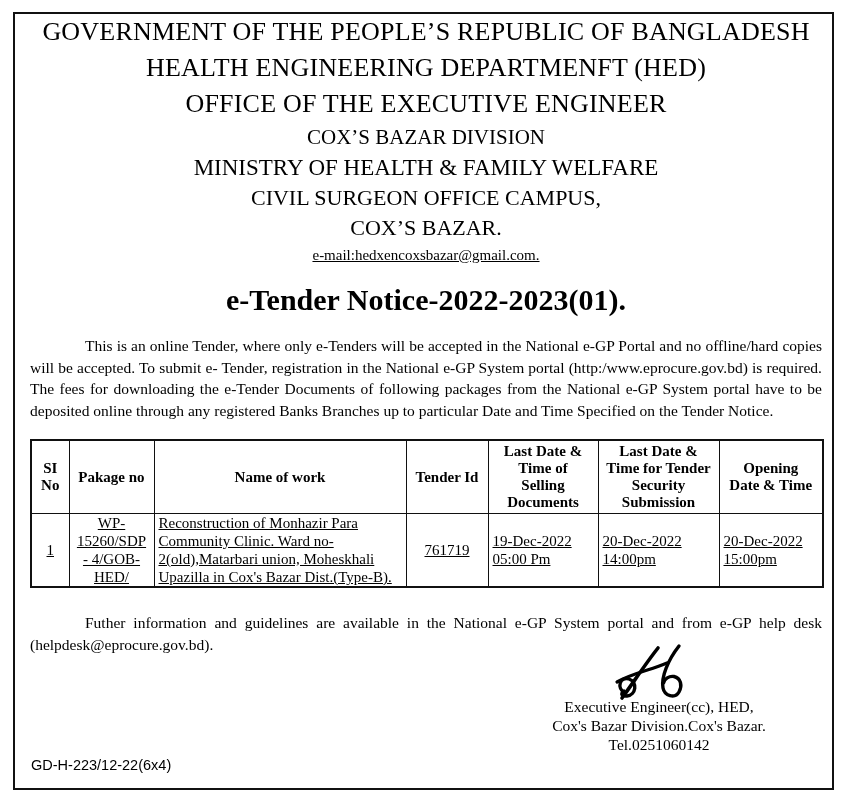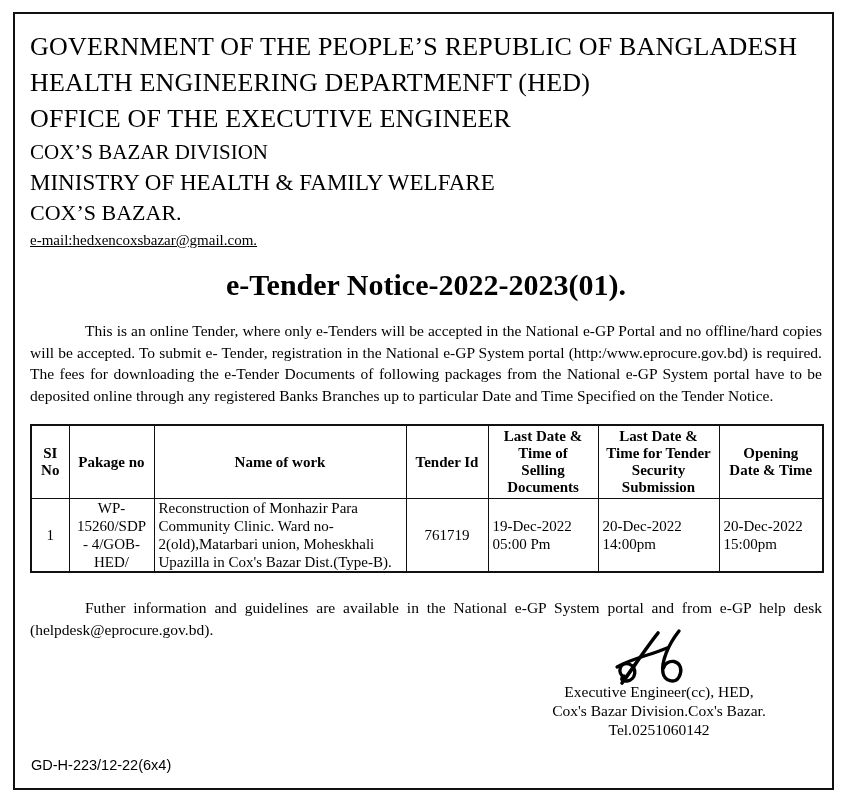--- a/index.html
+++ b/index.html
@@ -3,39 +3,39 @@
 <meta charset="utf-8">
 <style>
   * { margin:0; padding:0; box-sizing:border-box; }
   html,body { width:852px; height:809px; background:#fff; }
   body { position:relative; font-family:"Liberation Serif","DejaVu Serif",serif; color:#000; }
   .page {
     position:absolute; left:13px; top:12px; width:821px; height:778px;
     border:2px solid #111; background:#fff; padding:0 10px 0 15px;
   }
   
-  .letterhead { text-align:left; margin-top:15px; }
+  .letterhead { text-align:center; }
   .h-xl { font-size:26px; line-height:36px; letter-spacing:0.2px; }
   .h-md { font-size:21px; line-height:31px; }
   .h-lg { font-size:23px; line-height:30px; }
   .h-sm { font-size:22px; line-height:30px; }
   .email-line { font-size:15px; line-height:24px; text-decoration:underline; }
   
   .memo-row { display:flex; justify-content:space-between; font-size:15.5px; line-height:20px; margin-top:2px; }
   .memo-row .dated { margin-right:30px; }
   
   .notice-title { text-align:center; font-weight:bold; font-size:30px; line-height:36px; margin-top:15px; }
   
   .para { font-size:15.5px; line-height:21.5px; text-align:justify; text-indent:55px; margin-top:17px; }
   .closing-para { margin-top:24px; }
   
   table.tender { width:792px; margin-top:18px; border-collapse:collapse; table-layout:fixed; border:2px solid #111; }
   table.tender th, table.tender td { border:1px solid #111; white-space:pre-line; font-size:15px; }
   table.tender th { font-weight:bold; text-align:center; vertical-align:middle; line-height:17px; height:70px; padding:2px 3px; border-bottom:1.5px solid #111; }
-  table.tender td { height:71px; line-height:18px; padding:0 4px; }
+  table.tender td { height:71px; line-height:18px; padding:0 4px;text-decoration:underline; }
   td.c-center { text-align:center; vertical-align:middle; }
   td.c-work { text-align:left; vertical-align:middle; padding-left:9px; }
   td.c-date { text-align:left; vertical-align:middle; padding-left:13px; }
   
   .sig-area { width:270px; margin-left:auto; margin-right:28px; text-align:center; margin-top:-12px; }
   .sig-mark { display:block; margin:0 auto -4px auto; }
   .sig-name { font-weight:bold; font-size:15.5px; line-height:19px; }
   .sig-line { font-size:15.5px; line-height:19px; }
   
   .press-ref { position:absolute; left:16px; bottom:15px; font-family:"Liberation Sans","DejaVu Sans",sans-serif; font-size:14.5px; }
@@ -44,20 +44,21 @@
 <body>
 
 <div class="page">
 
   <div class="letterhead">
     <div class="h-xl">GOVERNMENT OF THE PEOPLE’S REPUBLIC OF BANGLADESH</div>
     <div class="h-xl">HEALTH ENGINEERING DEPARTMENFT (HED)</div>
     <div class="h-xl">OFFICE OF THE EXECUTIVE ENGINEER</div>
     <div class="h-md">COX’S BAZAR DIVISION</div>
     <div class="h-lg">MINISTRY OF HEALTH &amp; FAMILY WELFARE</div>
+    <div class="h-sm">CIVIL SURGEON OFFICE CAMPUS,</div>
     <div class="h-sm">COX’S BAZAR.</div>
     <div class="email-line">e-mail:hedxencoxsbazar@gmail.com.</div>
   </div>
 
 
   <div class="notice-title">e-Tender Notice-2022-2023(01).</div>
 
   <div class="para">This is an online Tender, where only e-Tenders will be accepted in the National e-GP Portal and no offline/hard copies will be accepted. To submit e- Tender, registration in the National e-GP System portal (http:/www.eprocure.gov.bd) is required. The fees for downloading the e-Tender Documents of following packages from the National e-GP System portal have to be deposited online through any registered Banks Branches up to particular Date and Time Specified on the Tender Notice.</div>
 
   <table class="tender">

